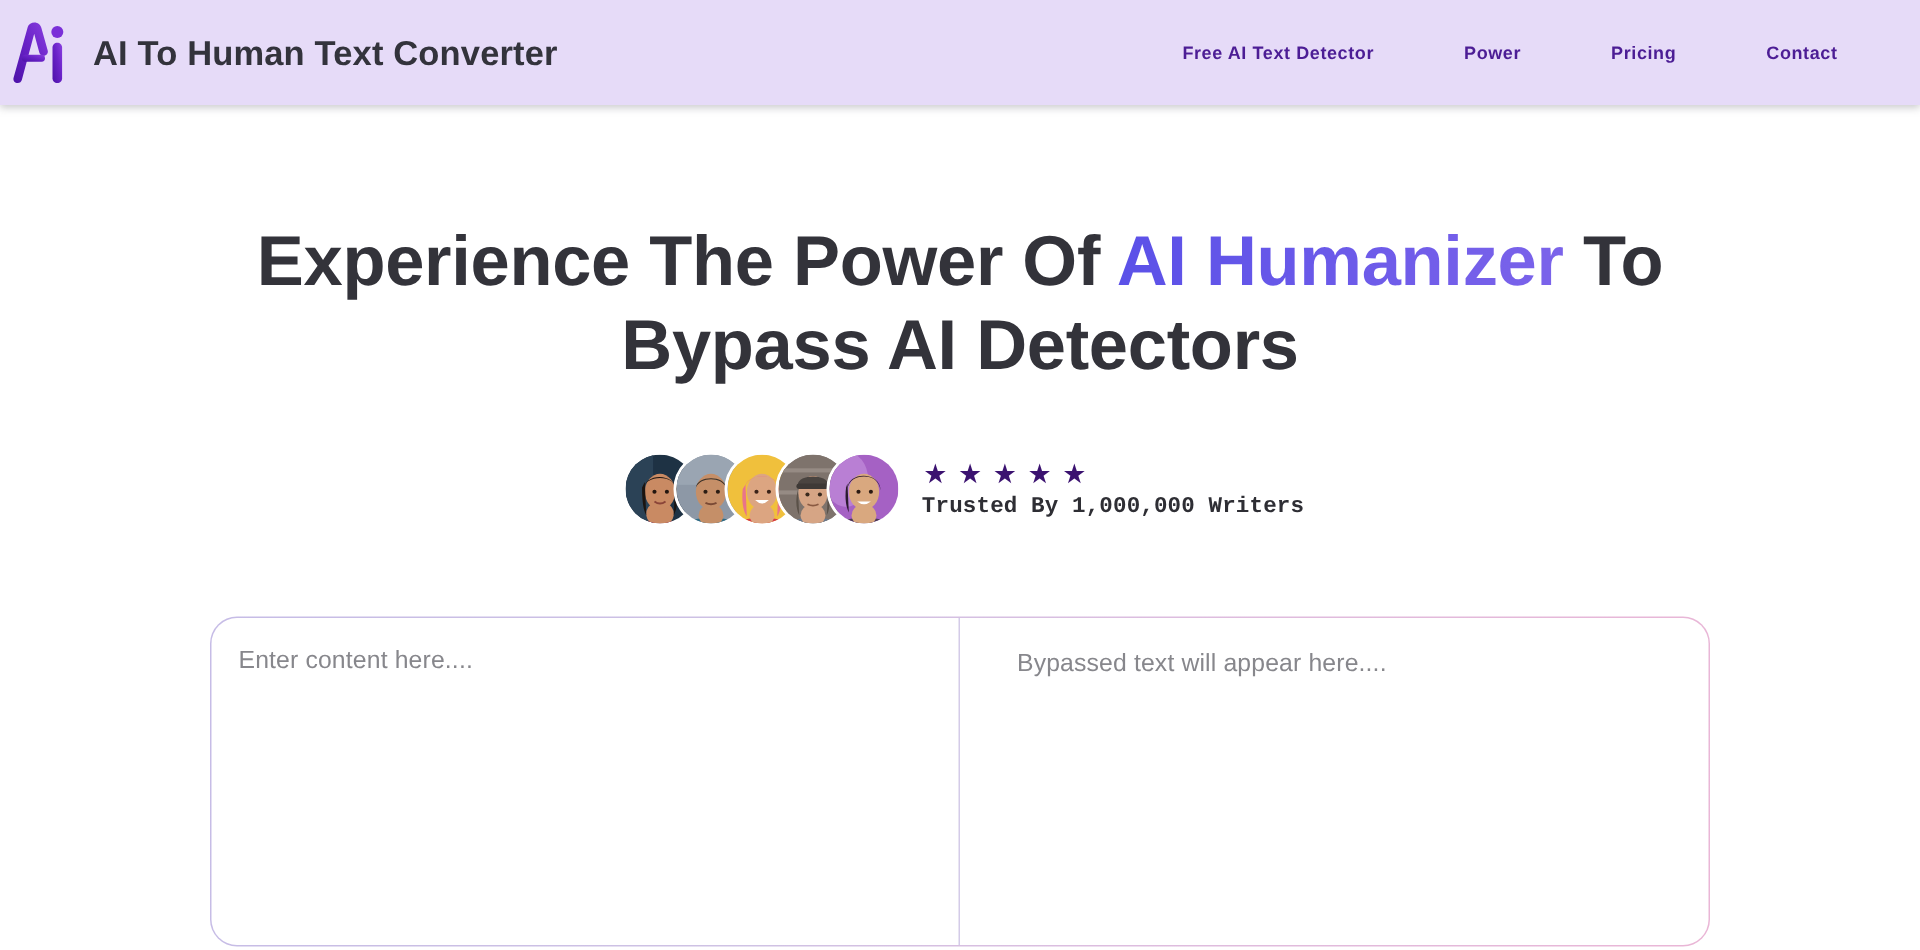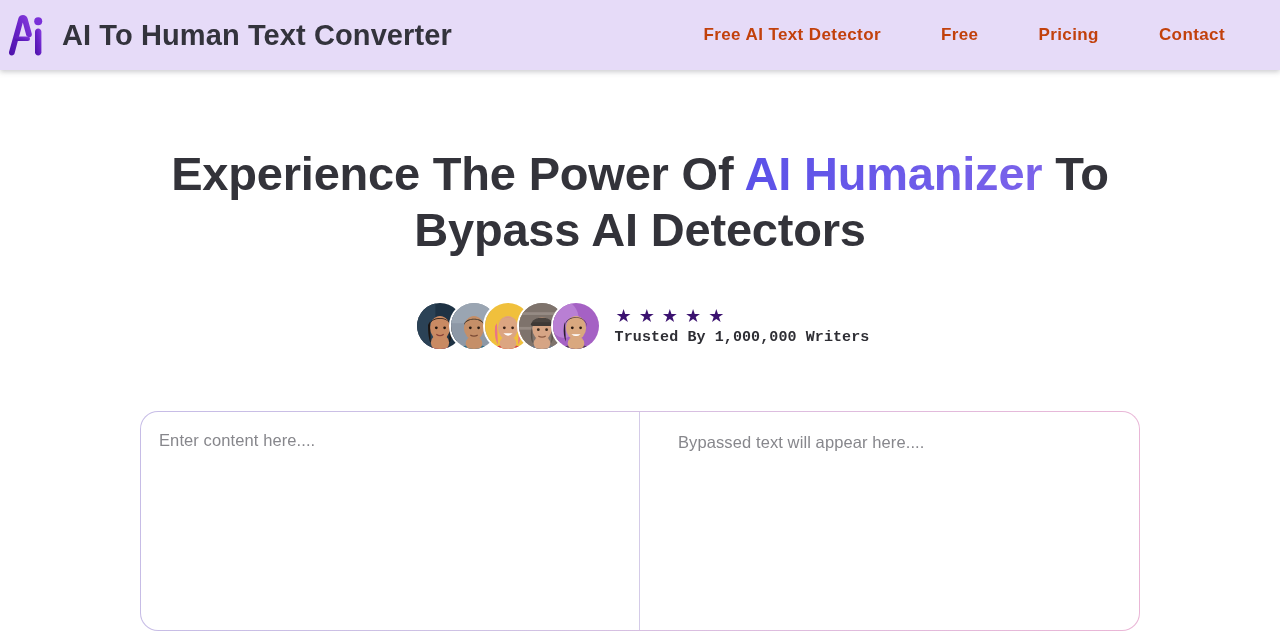--- a/index.html
+++ b/index.html
@@ -30,37 +30,37 @@
     margin-left: 6px;
     gap: 14px;
   }
   .logo-mark {
     width: 42px;
     height: 46px;
     display: block;
     flex: 0 0 auto;
   }
   .brand-title {
-    font-size: 29px;
+    font-size: 23px;
     font-weight: bold;
     color: #33333c;
     letter-spacing: 0.1px;
     white-space: nowrap;
   }
   .main-nav {
     margin-left: auto;
     margin-right: 25px;
     display: flex;
     align-items: center;
     gap: 0px;
   }
   .nav-link {
-    font-size: 17px;
+    font-size: 12px;
     font-weight: bold;
-    color: #c2410c;
+    color: #4c1d95;
     text-decoration: none;
     letter-spacing: 0.4px;
     white-space: nowrap;
     padding: 6px 30px;
     cursor: pointer;
   }
 
   
   .hero {
     padding-top: 76px;
@@ -179,21 +179,21 @@
         <rect x="8.5" y="24.5" width="15.5" height="4.6" rx="2.3" fill="url(#lgLogo)"></rect>
         <path d="M32.2 16.5 C30.4 16.5 29 17.9 29 19.7 L29 40.2 C29 42 30.4 43.4 32.2 43.4 C34 43.4 35.4 42 35.4 40.2 L35.4 19.7 C35.4 17.9 34 16.5 32.2 16.5 Z" fill="url(#lgLogo)"></path>
         <circle cx="32.2" cy="9.3" r="4" fill="#7a2fd8"></circle>
       </svg>
     </span>
     <span class="brand-title">AI To Human Text Converter</span>
   </div>
 
   <nav class="main-nav">
     <a class="nav-link" href="#">Free AI Text Detector</a>
-    <a class="nav-link" href="#">Free</a>
+    <a class="nav-link" href="#">Power</a>
     <a class="nav-link" href="#">Pricing</a>
     <a class="nav-link" href="#">Contact</a>
   </nav>
 </header>
 
 <section class="hero">
   <h1 class="hero-title"><span>Experience The Power Of </span><span class="hero-accent">AI Humanizer</span><span> To Bypass AI Detectors</span></h1>
 
   <div class="trust-row">
     <div class="avatar-stack">

